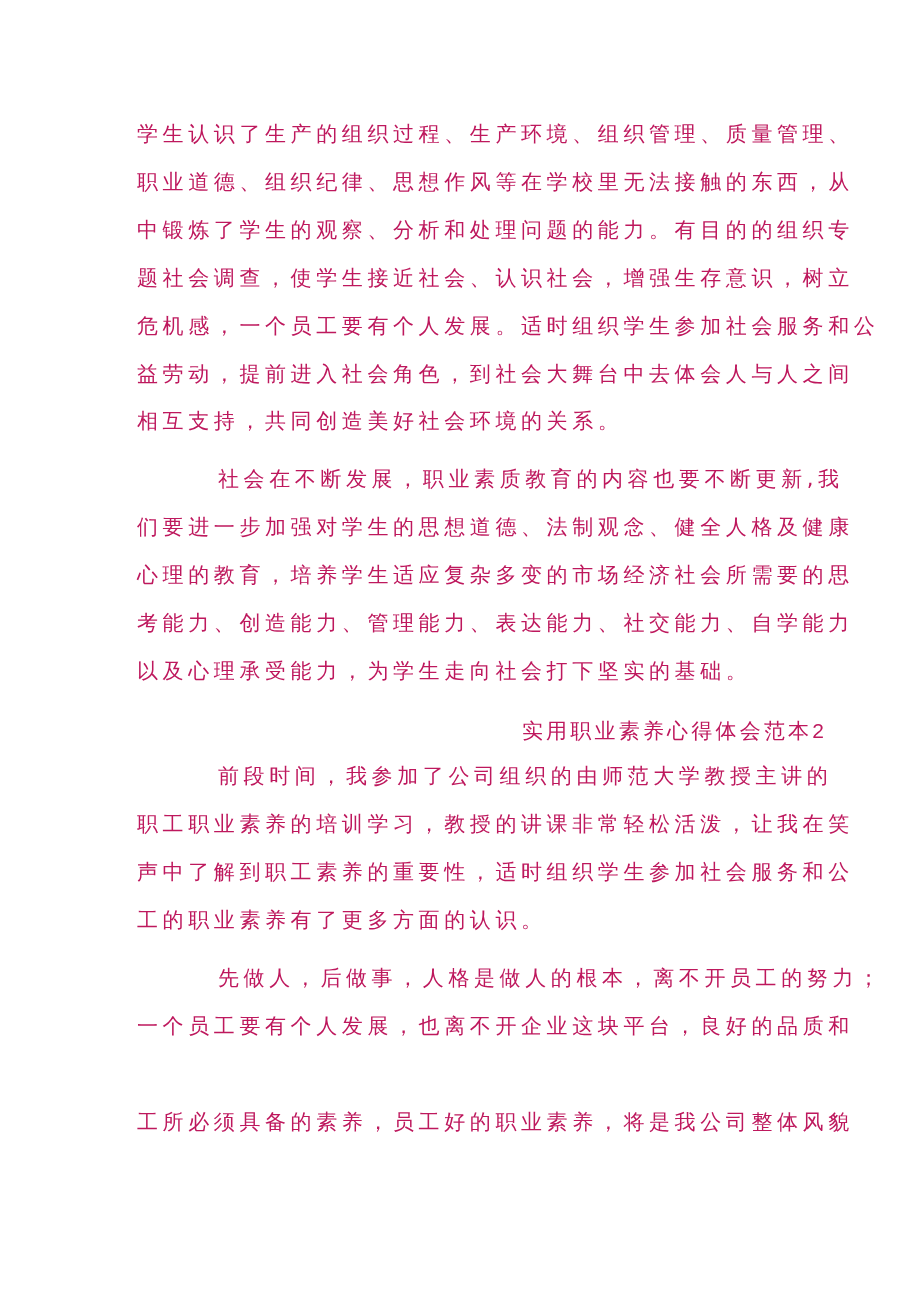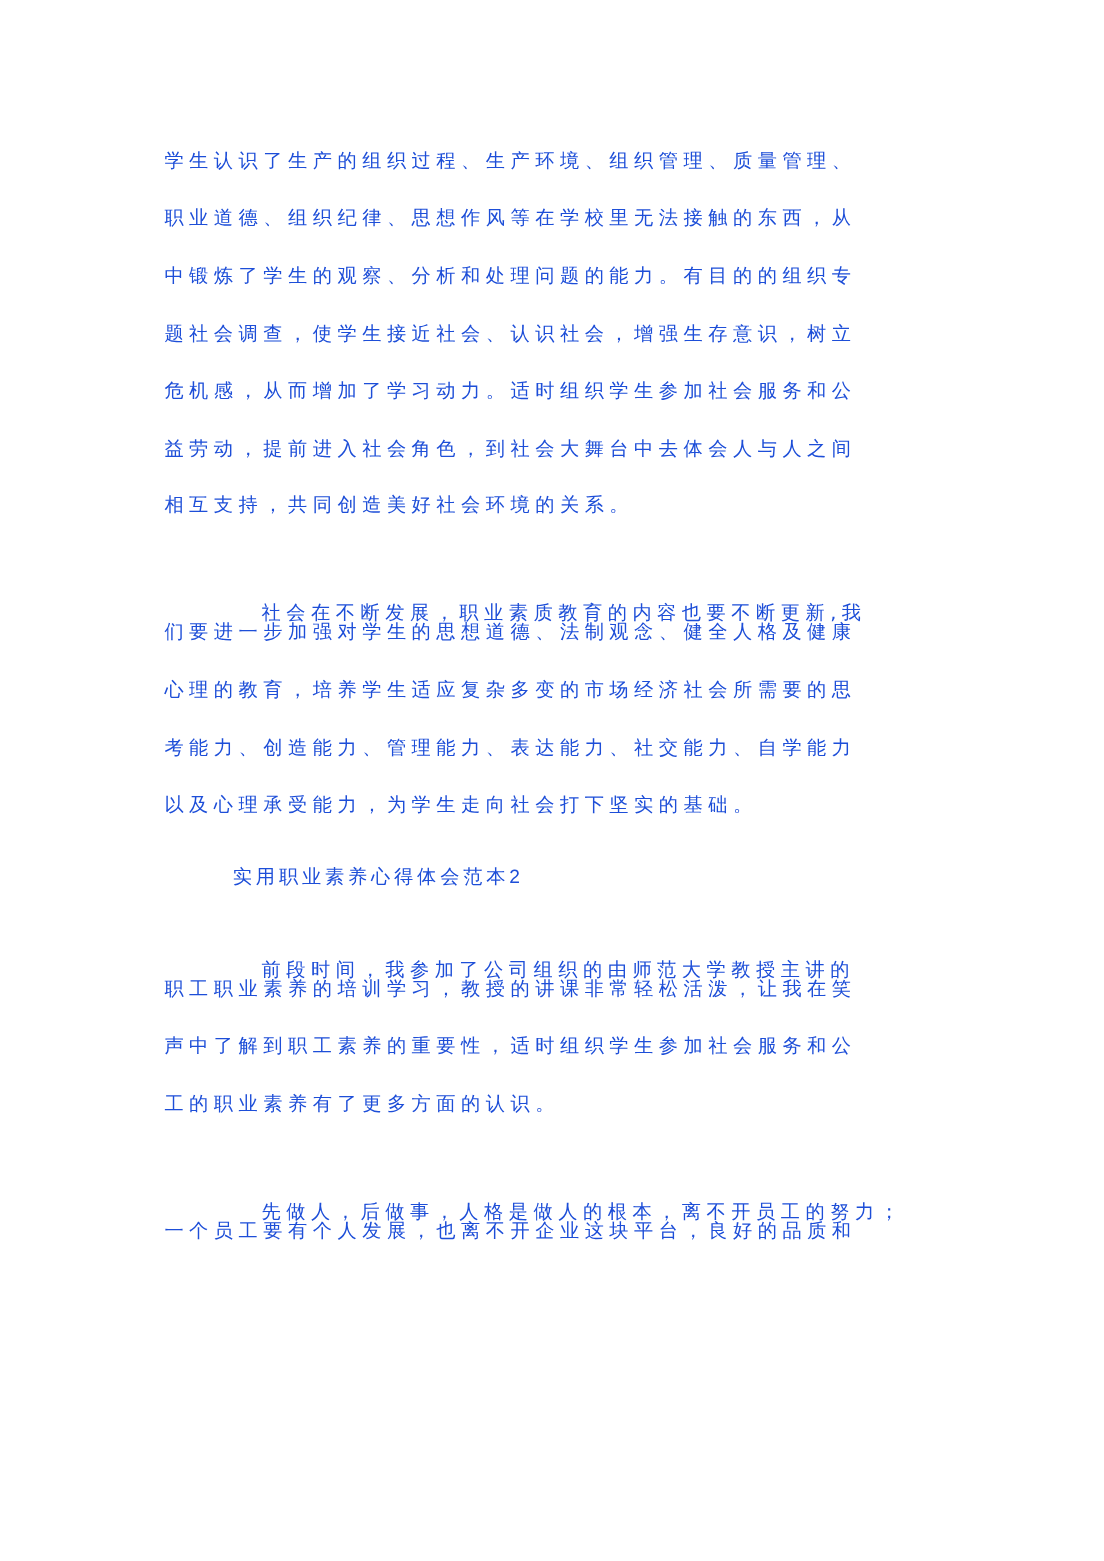--- a/index.html
+++ b/index.html
@@ -3,53 +3,54 @@
 <meta charset="utf-8">
 <style>
   html, body { margin: 0; padding: 0; background: #ffffff; }
   body { width: 920px; height: 1301px; position: relative; overflow: hidden; }
   .page { position: absolute; left: 0; top: 0; width: 920px; height: 1301px; background: #fff; }
   .line {
     position: absolute;
     left: 137px;
     width: 650px;
     font-family: "DejaVu Sans", sans-serif;
-    font-size: 16px;
-    color: #1d4ed8;
+    font-size: 21px;
+    color: #be185d;
     letter-spacing: 4.6px;
     white-space: nowrap;
     line-height: 26px;
     height: 26px;
   }
-  .indent { left: 218px; margin-top: 32px; }
-  .heading { left: 194px; letter-spacing: 3.2px; }
+  .indent { left: 218px; }
+  .heading { left: 174px; letter-spacing: 3.2px; text-align: right; }
   .heading .num { font-family: "Liberation Sans", sans-serif; letter-spacing: 0; }
 </style>
 </head>
 <body>
 
 <div class="page">
 
   <div class="line" style="top:121px">学生认识了生产的组织过程、生产环境、组织管理、质量管理、</div>
   <div class="line" style="top:169px">职业道德、组织纪律、思想作风等在学校里无法接触的东西，从</div>
   <div class="line" style="top:217px">中锻炼了学生的观察、分析和处理问题的能力。有目的的组织专</div>
   <div class="line" style="top:265px">题社会调查，使学生接近社会、认识社会，增强生存意识，树立</div>
-  <div class="line" style="top:313px">危机感，从而增加了学习动力。适时组织学生参加社会服务和公</div>
+  <div class="line" style="top:313px">危机感，一个员工要有个人发展。适时组织学生参加社会服务和公</div>
   <div class="line" style="top:361px">益劳动，提前进入社会角色，到社会大舞台中去体会人与人之间</div>
   <div class="line" style="top:408px">相互支持，共同创造美好社会环境的关系。</div>
 
   <div class="line indent" style="top:466px">社会在不断发展，职业素质教育的内容也要不断更新,我</div>
   <div class="line" style="top:514px">们要进一步加强对学生的思想道德、法制观念、健全人格及健康</div>
   <div class="line" style="top:562px">心理的教育，培养学生适应复杂多变的市场经济社会所需要的思</div>
   <div class="line" style="top:658px">以及心理承受能力，为学生走向社会打下坚实的基础。</div>
   <div class="line" style="top:610px">考能力、创造能力、管理能力、表达能力、社交能力、自学能力</div>
 
   <div class="line heading" style="top:718px"><span>实用职业素养心得体会范本</span><span class="num">2</span></div>
 
   <div class="line indent" style="top:763px">前段时间，我参加了公司组织的由师范大学教授主讲的</div>
   <div class="line" style="top:811px">职工职业素养的培训学习，教授的讲课非常轻松活泼，让我在笑</div>
   <div class="line" style="top:859px">声中了解到职工素养的重要性，适时组织学生参加社会服务和公</div>
   <div class="line" style="top:907px">工的职业素养有了更多方面的认识。</div>
 
   <div class="line indent" style="top:965px">先做人，后做事，人格是做人的根本，离不开员工的努力；</div>
   <div class="line" style="top:1013px">一个员工要有个人发展，也离不开企业这块平台，良好的品质和</div>
+  <div class="line" style="top:1109px">工所必须具备的素养，员工好的职业素养，将是我公司整体风貌</div>
 
 </div>
 
 </body></html>

